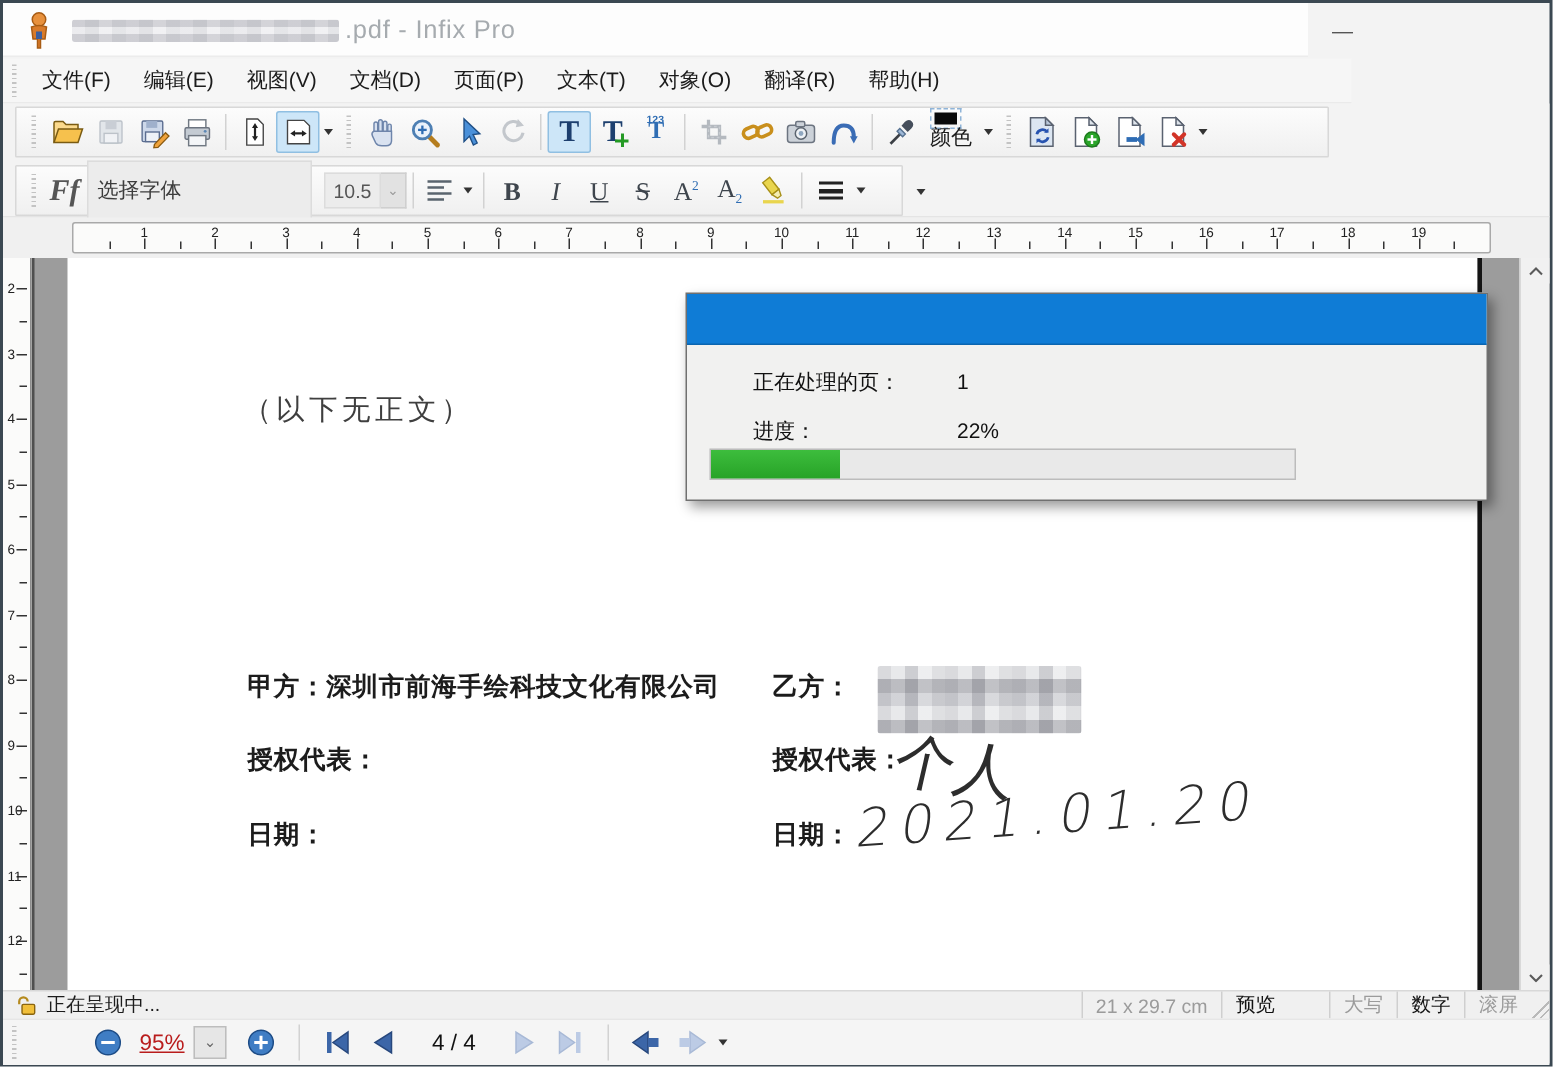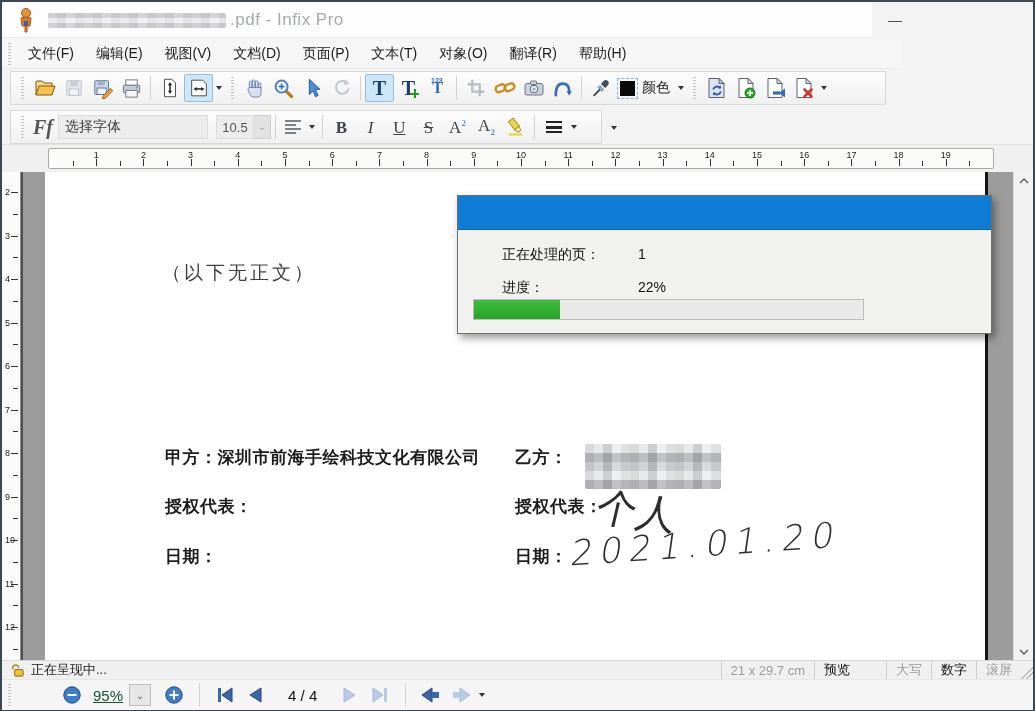--- a/index.html
+++ b/index.html
@@ -36,21 +36,21 @@
   .tool-T.blue { color:#2f6db3; }
   .mark-123 { position:absolute; top:2px; left:7px; font-size:7px; color:#2f6db3; letter-spacing:0; font-weight:bold; }
   .plus-badge { position:absolute; right:3px; bottom:3px; width:9px; height:9px; }
   .plus-badge::before { content:""; position:absolute; left:3.5px; top:0; width:2px; height:9px; background:#249a24; }
   .plus-badge::after { content:""; position:absolute; left:0; top:3.5px; width:9px; height:2px; background:#249a24; }
   .swatch { width:15px; height:15px; background:#0a0a0a; outline:1px dashed #8fb4d8; outline-offset:2px; margin-right:7px; }
   .color-label { font-size:14px; color:#1b1b1b; }
 
   
   .ff { font-family:"Liberation Serif",serif; font-style:italic; font-weight:bold; color:#555; font-size:20px; margin:0 5px 0 3px; }
-  .fontbox { width:150px; height:24px; background:#ececec; border:1px solid #dcdcdc; display:flex; align-items:center; padding:0 6px; font-size:14px; color:#3c3c3c; }
+  .fontbox { width:150px; height:40px; background:#ececec; border:1px solid #dcdcdc; display:flex; align-items:center; padding:0 6px; font-size:14px; color:#3c3c3c; }
   .sizebox { width:38px; height:24px; background:#ececec; border:1px solid #dcdcdc; margin-left:8px; display:flex; align-items:center; justify-content:center; font-size:13px; color:#555; }
   .sizedrop { width:17px; height:24px; background:#e2e2e2; border:1px solid #cfcfcf; border-left:none; display:flex; align-items:center; justify-content:center; color:#9a9a9a; font-size:9px; }
   .fmt { font-family:"Liberation Serif",serif; font-size:17px; color:#3e454d; line-height:1; }
   .fmt.b { font-weight:bold; }
   .fmt.i { font-style:italic; }
   .fmt.u { text-decoration:underline; }
   .fmt.s { text-decoration:line-through; }
   .fmt sup,.fmt sub { color:#2f6db3; font-size:9px; }
 
   
@@ -99,21 +99,21 @@
   .status-msg { color:#1c1c1c; margin-left:6px; }
   .status-cells { margin-left:auto; display:flex; height:100%; align-items:center; }
   .scell { border-left:1px solid #cfcfcf; padding:0 9px; height:100%; display:flex; align-items:center; white-space:nowrap; }
   .scell.dim { color:#9b9b9b; }
   .scell.on { color:#111; }
   .sizegrip { width:12px; height:100%; background:
       linear-gradient(135deg, transparent 0 60%, #b9b9b9 60% 66%, transparent 66% 76%, #b9b9b9 76% 82%, transparent 82%); }
 
   
   .bottombar { position:absolute; left:0; top:677px; width:1031px; height:31px; background:#f5f5f5; display:flex; align-items:center; border-top:1px solid #e6e6e6; }
-  .zoomtext { font-size:15px; color:#14532d; margin:0 6px;text-decoration:underline; }
+  .zoomtext { font-size:15px; color:#b91c1c; margin:0 6px;text-decoration:underline; }
   .zoomdrop { width:22px; height:22px; background:#e6e6e6; border:1px solid #bdbdbd; display:flex; align-items:center; justify-content:center; color:#666; font-size:10px; margin-right:8px; }
   .navbtn { width:30px; height:24px; display:flex; align-items:center; justify-content:center; }
   .pagetext { font-size:15px; color:#111; margin:0 18px; }
 </style>
 </head>
 <body>
 
 <div class="win">
 
   <div class="titlebar">
@@ -267,21 +267,21 @@
       </span>
       <span class="vsep"></span>
 
       <span class="icbtn">
         <svg width="22" height="22" viewBox="0 0 24 24">
           <line x1="4" y1="20.5" x2="11.5" y2="13" stroke="#3b3f45" stroke-width="2"></line>
           <path d="M10.8 9.5 L14.8 13.5 L12.8 15.5 L8.8 11.5 Z" fill="#9fb9d8" stroke="#55708f"></path>
           <path d="M14.5 4.5 q2.8 -2.4 5 -0.2 q2.2 2.2 -0.2 5 L16.5 12 L12 7.5 Z" fill="#464f5c"></path>
         </svg>
       </span>
-      <span class="icbtn" style="width:auto; padding:0 4px;">
+      <span class="icbtn" style="width:auto; padding:0 4px;flex-direction:column;">
         <span class="swatch"></span>
         <span class="color-label">颜色</span>
       </span>
       <span class="caret small"></span>
       <span class="grip"></span>
 
       <span class="icbtn">
         <svg width="24" height="24" viewBox="0 0 24 24">
           <path d="M4 2.5 h10 l5 5 v14 h-15 z" fill="#dce6f2" stroke="#5a6270"></path>
           <path d="M14 2.5 l5 5 h-5 z" fill="#b9c8da" stroke="#5a6270"></path>

